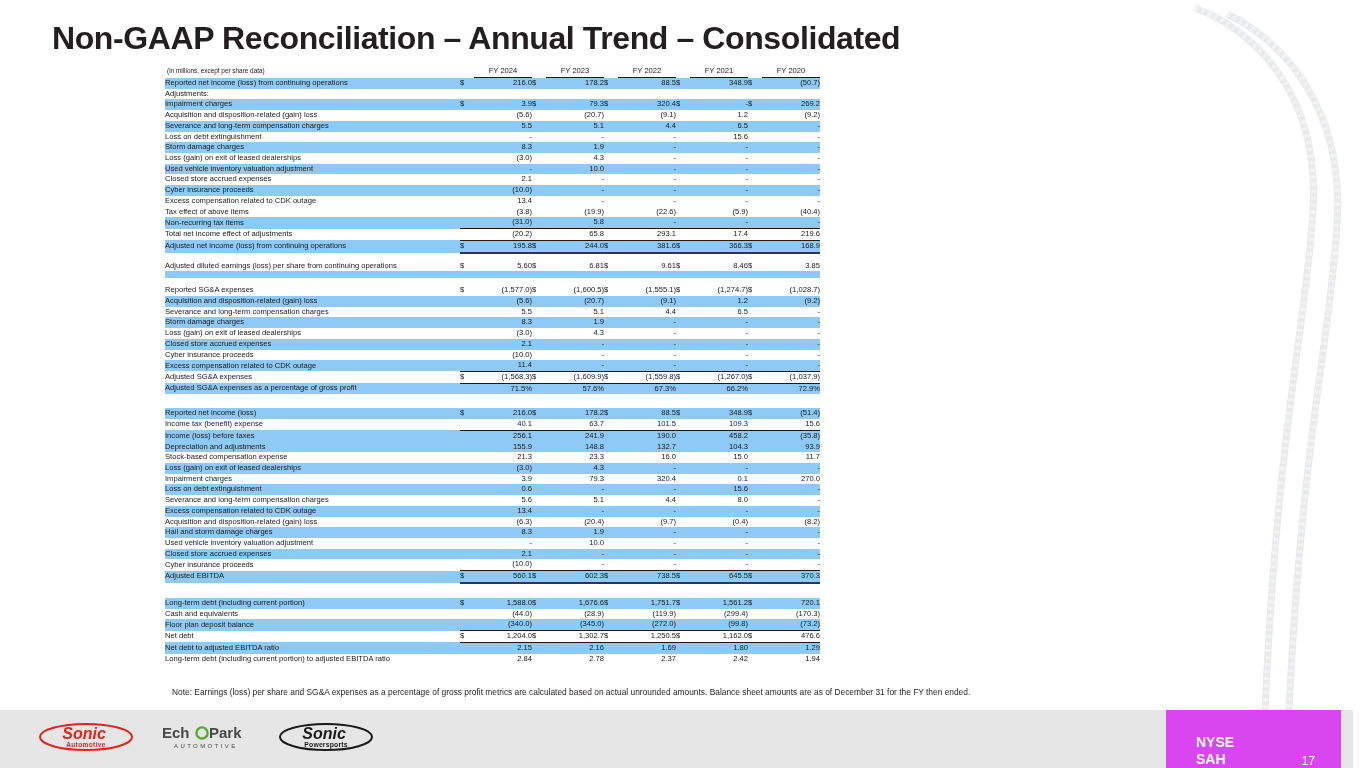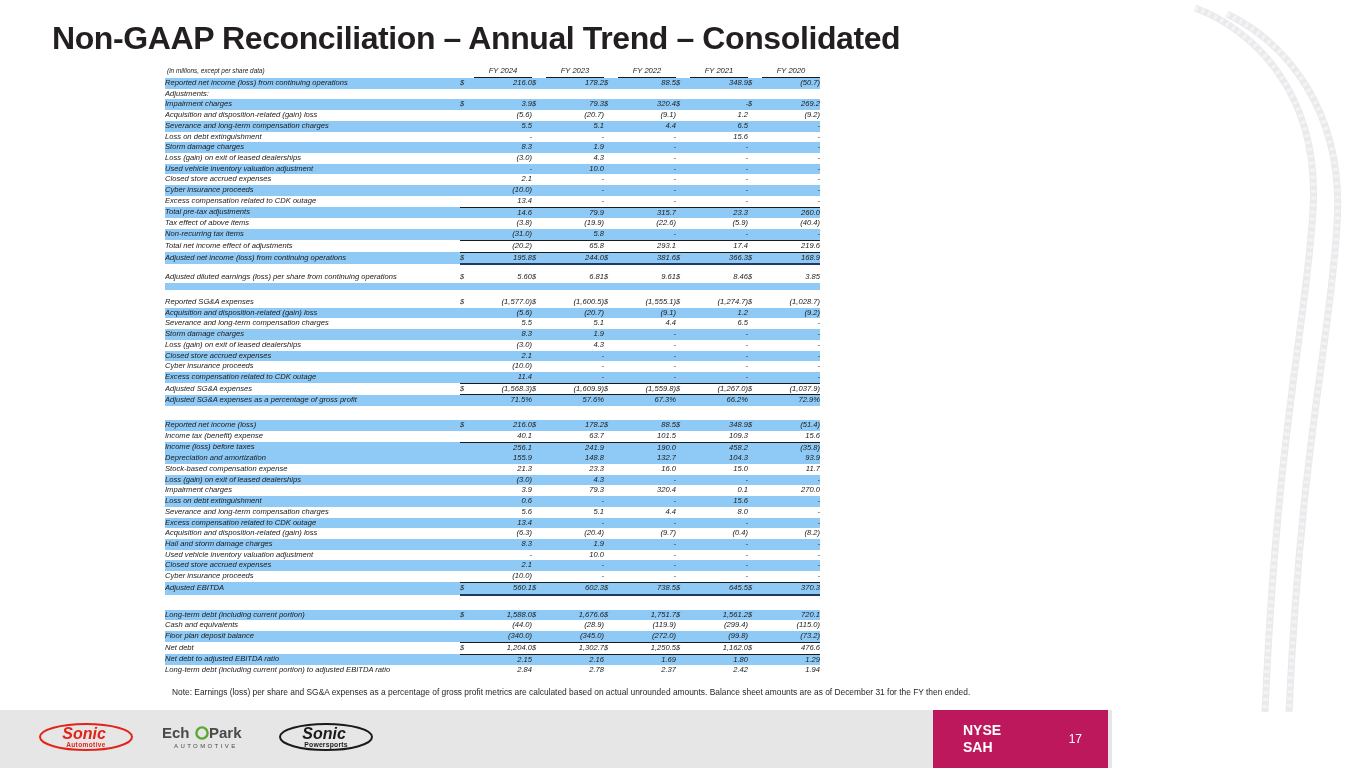--- a/index.html
+++ b/index.html
@@ -46,21 +46,20 @@
     top: 64px;
     width: 655px;
     z-index: 2;
   }
   table.fin {
     border-collapse: collapse;
     width: 655px;
     table-layout: fixed;
     font-size: 7.6px;
     color: #1a1a1a;
-    font-style: italic;
   }
   table.fin td {
     padding: 0;
     height: 10.72px;
     line-height: 10.72px;
     vertical-align: middle;
     white-space: nowrap;
     overflow: hidden;
   }
   col.c-label { width: 295px; }
@@ -102,42 +101,42 @@
     color: #231f20;
     white-space: nowrap;
     z-index: 2;
   }
 
   
   #footer-bar {
     position: absolute;
     left: 0;
     bottom: 0;
-    width: 1112px;
+    width: 1353px;
     height: 58px;
     background: #e6e6e6;
     z-index: 3;
   }
   #logo-strip {
     position: absolute;
     left: 38px;
     top: 12px;
     display: flex;
     align-items: center;
     gap: 26px;
   }
   #nyse-badge {
     position: absolute;
-    right: 4px;
+    right: 12px;
     top: 0;
     width: 175px;
     height: 58px;
-    background: #be185d;
+    background: #d946ef;
     display: flex;
-    align-items: center;
+    align-items: flex-end;
     z-index: 4;
   }
   #nyse-text {
     color: #ffffff;
     font-size: 14px;
     font-weight: bold;
     line-height: 17px;
     margin-left: 30px;
   }
   #page-number {
@@ -342,33 +341,20 @@
           <td class="num">13.4</td>
           <td class="cur"></td>
           <td class="num">-</td>
           <td class="cur"></td>
           <td class="num">-</td>
           <td class="cur"></td>
           <td class="num">-</td>
           <td class="cur"></td>
           <td class="num">-</td>
         </tr>
-        <tr class="band rule-top">
-          <td class="label ind3">Total pre-tax adjustments</td>
-          <td class="cur"></td>
-          <td class="num">14.6</td>
-          <td class="cur"></td>
-          <td class="num">79.9</td>
-          <td class="cur"></td>
-          <td class="num">315.7</td>
-          <td class="cur"></td>
-          <td class="num">23.3</td>
-          <td class="cur"></td>
-          <td class="num">260.0</td>
-        </tr>
         <tr class="plain">
           <td class="label ind4">Tax effect of above items</td>
           <td class="cur"></td>
           <td class="num">(3.8)</td>
           <td class="cur"></td>
           <td class="num">(19.9)</td>
           <td class="cur"></td>
           <td class="num">(22.6)</td>
           <td class="cur"></td>
           <td class="num">(5.9)</td>
@@ -605,21 +591,21 @@
           <td class="cur"></td>
           <td class="num">241.9</td>
           <td class="cur"></td>
           <td class="num">190.0</td>
           <td class="cur"></td>
           <td class="num">458.2</td>
           <td class="cur"></td>
           <td class="num">(35.8)</td>
         </tr>
         <tr class="band">
-          <td class="label ind2">Depreciation and amortization</td>
+          <td class="label ind2">Depreciation and adjustments</td>
           <td class="cur"></td>
           <td class="num">155.9</td>
           <td class="cur"></td>
           <td class="num">148.8</td>
           <td class="cur"></td>
           <td class="num">132.7</td>
           <td class="cur"></td>
           <td class="num">104.3</td>
           <td class="cur"></td>
           <td class="num">93.9</td>
@@ -803,21 +789,21 @@
           <td class="label ind3">Cash and equivalents</td>
           <td class="cur"></td>
           <td class="num">(44.0)</td>
           <td class="cur"></td>
           <td class="num">(28.9)</td>
           <td class="cur"></td>
           <td class="num">(119.9)</td>
           <td class="cur"></td>
           <td class="num">(299.4)</td>
           <td class="cur"></td>
-          <td class="num">(115.0)</td>
+          <td class="num">(170.3)</td>
         </tr>
         <tr class="band rule-btm">
           <td class="label ind3">Floor plan deposit balance</td>
           <td class="cur"></td>
           <td class="num">(340.0)</td>
           <td class="cur"></td>
           <td class="num">(345.0)</td>
           <td class="cur"></td>
           <td class="num">(272.0)</td>
           <td class="cur"></td>

